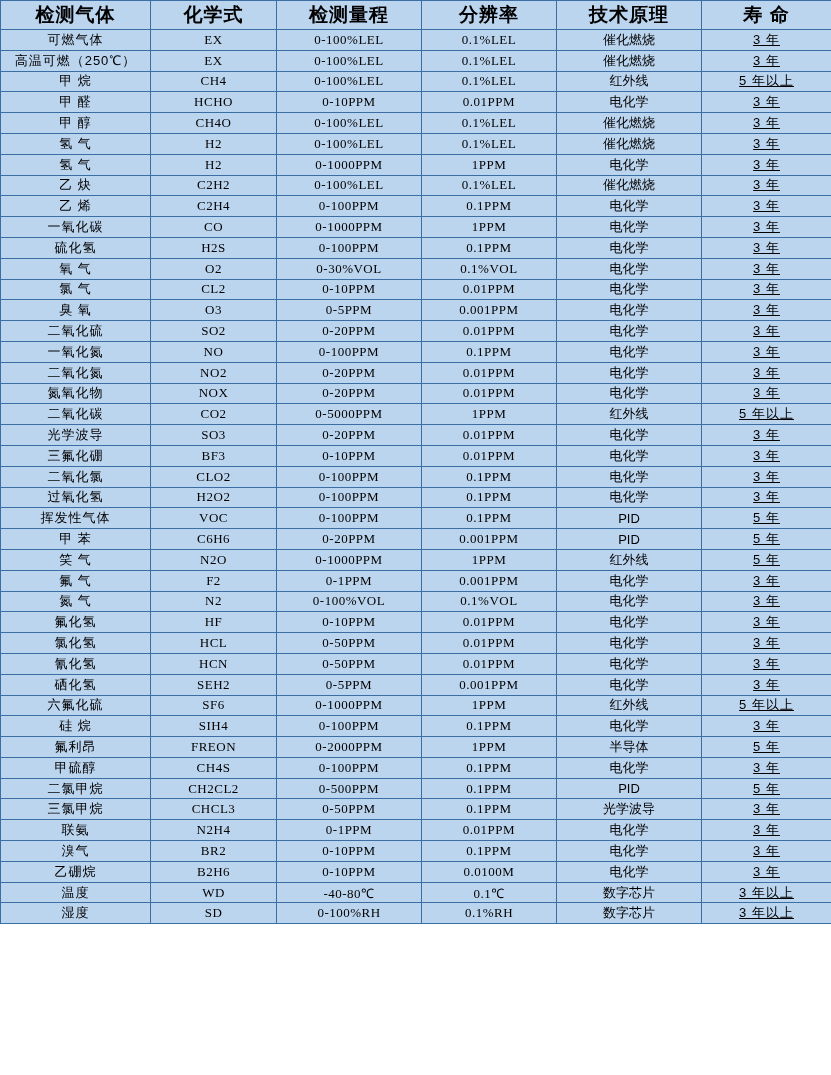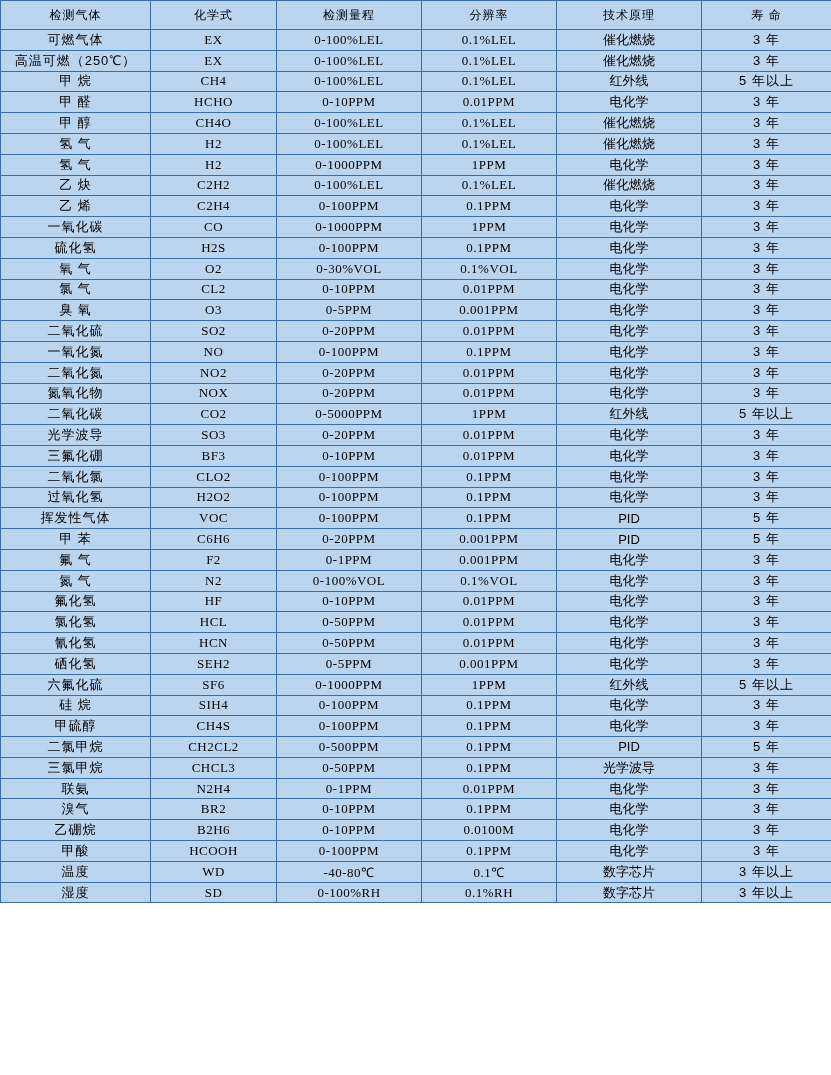--- a/index.html
+++ b/index.html
@@ -23,41 +23,42 @@
     text-align: center;
     vertical-align: middle;
     color: #000000;
     background: #bcd5ef;
     padding: 0;
     overflow: hidden;
     white-space: nowrap;
   }
   table.gas-table thead th {
     height: 28px;
-    font-size: 12px;
-    font-weight: normal;
+    font-size: 19px;
+    font-weight: bold;
     letter-spacing: 1px;
   }
   table.gas-table tbody td {
     height: 19.8px;
     font-size: 13px;
     font-weight: normal;
   }
   td.col-name {
     letter-spacing: 1px;
   }
   td.col-formula,
   td.col-range,
   td.col-res {
     font-family: "Liberation Serif", serif;
     font-size: 13px;
     letter-spacing: 0.5px;
   }
   td.col-life {
     letter-spacing: 1px;
+    text-decoration: underline;
   }
   col.c0 { width: 150px; }
   col.c1 { width: 126px; }
   col.c2 { width: 145px; }
   col.c3 { width: 135px; }
   col.c4 { width: 145px; }
   col.c5 { width: 130px; }
 </style>
 </head>
 <body>
@@ -276,20 +277,28 @@
       </tr>
       <tr>
         <td class="col-name">甲 苯</td>
         <td class="col-formula">C6H6</td>
         <td class="col-range">0-20PPM</td>
         <td class="col-res">0.001PPM</td>
         <td class="col-principle">PID</td>
         <td class="col-life">5 年</td>
       </tr>
       <tr>
+        <td class="col-name">笑 气</td>
+        <td class="col-formula">N2O</td>
+        <td class="col-range">0-1000PPM</td>
+        <td class="col-res">1PPM</td>
+        <td class="col-principle">红外线</td>
+        <td class="col-life">5 年</td>
+      </tr>
+      <tr>
         <td class="col-name">氟 气</td>
         <td class="col-formula">F2</td>
         <td class="col-range">0-1PPM</td>
         <td class="col-res">0.001PPM</td>
         <td class="col-principle">电化学</td>
         <td class="col-life">3 年</td>
       </tr>
       <tr>
         <td class="col-name">氮 气</td>
         <td class="col-formula">N2</td>
@@ -340,20 +349,28 @@
       </tr>
       <tr>
         <td class="col-name">硅 烷</td>
         <td class="col-formula">SIH4</td>
         <td class="col-range">0-100PPM</td>
         <td class="col-res">0.1PPM</td>
         <td class="col-principle">电化学</td>
         <td class="col-life">3 年</td>
       </tr>
       <tr>
+        <td class="col-name">氟利昂</td>
+        <td class="col-formula">FREON</td>
+        <td class="col-range">0-2000PPM</td>
+        <td class="col-res">1PPM</td>
+        <td class="col-principle">半导体</td>
+        <td class="col-life">5 年</td>
+      </tr>
+      <tr>
         <td class="col-name">甲硫醇</td>
         <td class="col-formula">CH4S</td>
         <td class="col-range">0-100PPM</td>
         <td class="col-res">0.1PPM</td>
         <td class="col-principle">电化学</td>
         <td class="col-life">3 年</td>
       </tr>
       <tr>
         <td class="col-name">二氯甲烷</td>
         <td class="col-formula">CH2CL2</td>
@@ -384,28 +401,20 @@
         <td class="col-range">0-10PPM</td>
         <td class="col-res">0.1PPM</td>
         <td class="col-principle">电化学</td>
         <td class="col-life">3 年</td>
       </tr>
       <tr>
         <td class="col-name">乙硼烷</td>
         <td class="col-formula">B2H6</td>
         <td class="col-range">0-10PPM</td>
         <td class="col-res">0.0100M</td>
-        <td class="col-principle">电化学</td>
-        <td class="col-life">3 年</td>
-      </tr>
-      <tr>
-        <td class="col-name">甲酸</td>
-        <td class="col-formula">HCOOH</td>
-        <td class="col-range">0-100PPM</td>
-        <td class="col-res">0.1PPM</td>
         <td class="col-principle">电化学</td>
         <td class="col-life">3 年</td>
       </tr>
       <tr>
         <td class="col-name">温度</td>
         <td class="col-formula">WD</td>
         <td class="col-range">-40-80℃</td>
         <td class="col-res">0.1℃</td>
         <td class="col-principle">数字芯片</td>
         <td class="col-life">3 年以上</td>

